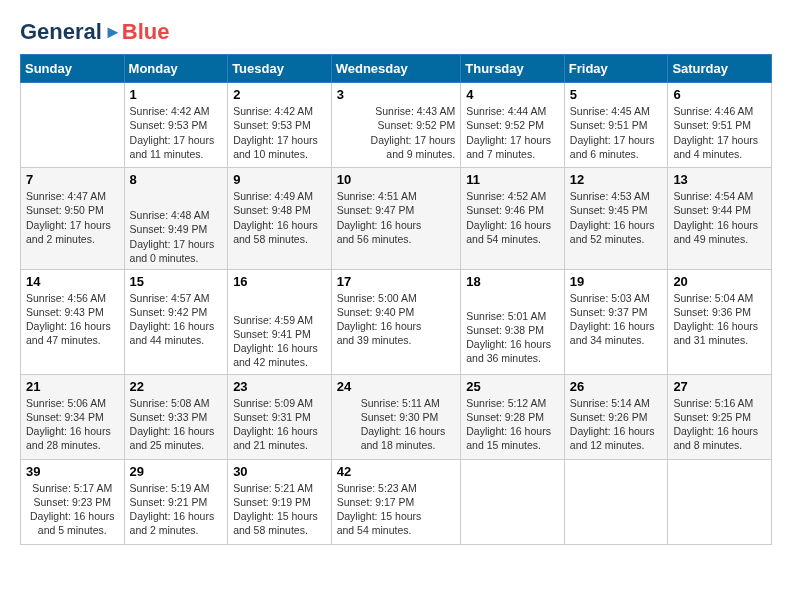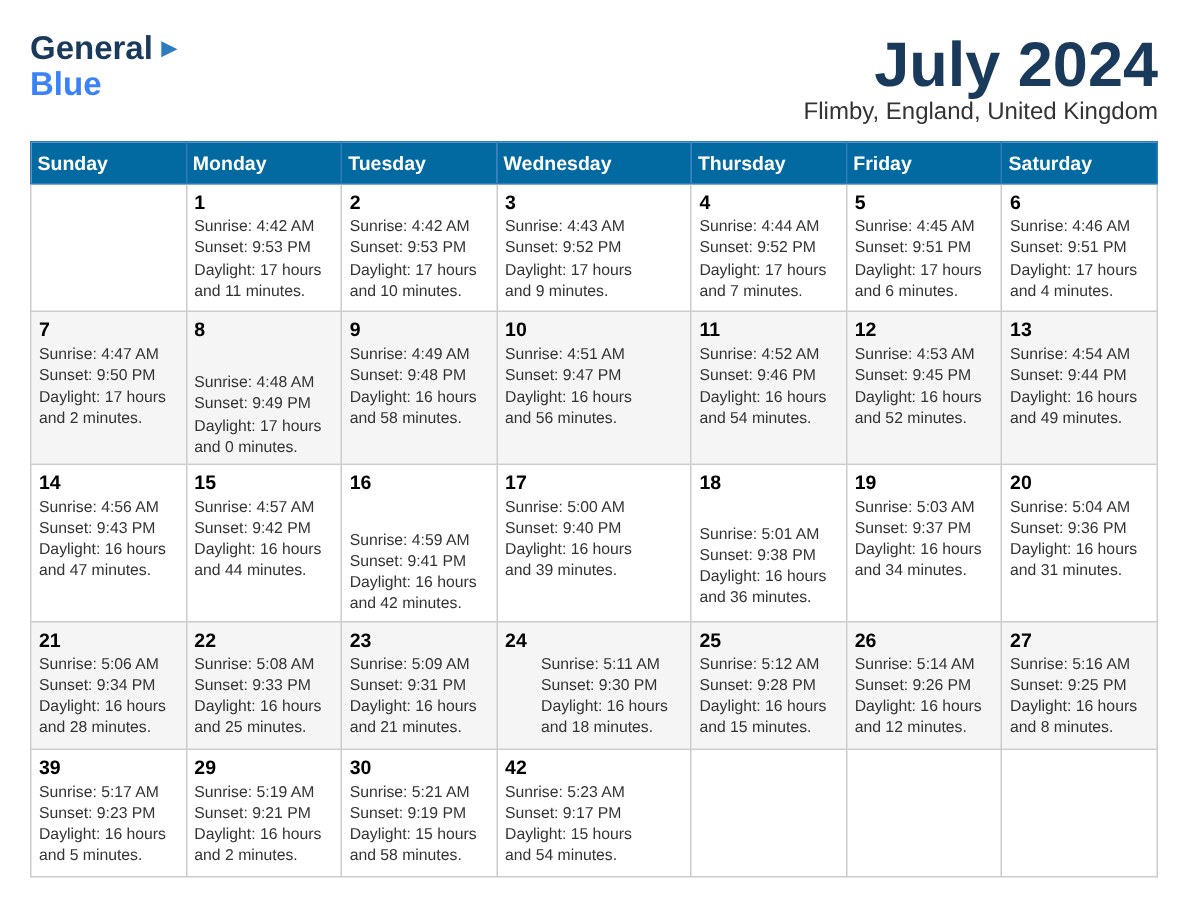--- a/index.html
+++ b/index.html
@@ -11,31 +11,31 @@
       padding: 20px;
     }
     .header {
       display: flex;
       justify-content: space-between;
       align-items: flex-start;
       margin-bottom: 10px;
     }
     .logo {
       display: flex;
-      flex-direction: column;
+      flex-direction: row;
       align-items: flex-start;
     }
     .logo-text {
       font-size: 22px;
       font-weight: bold;
       color: #1a3a5c;
       line-height: 1.1;
     }
     .logo-blue {
-      color: #3b82f6;
+      color: #ef4444;
     }
     .logo-arrow {
       color: #2e7bbd;
       font-size: 18px;
     }
     .title-block {
       text-align: right;
     }
     .month-title {
       font-size: 42px;
@@ -90,24 +90,20 @@
 </head>
 <body>
 
 <div class="header">
   <div class="logo">
     <div style="display:flex;align-items:center;">
       <span class="logo-text">General</span>
       <span class="logo-arrow" style="margin-left:2px;">►</span>
     </div>
     <span class="logo-text logo-blue">Blue</span>
-  </div>
-  <div class="title-block">
-    <div class="month-title">July 2024</div>
-    <div class="location">Flimby, England, United Kingdom</div>
   </div>
 </div>
 
 <table class="calendar-table">
   <thead>
     <tr>
     <th>Sunday</th>
         <th>Monday</th>
         <th>Tuesday</th>
         <th>Wednesday</th>
@@ -128,21 +124,21 @@
         </td>
         <td>
           <div class="day-number">2</div>
           <div class="day-info" style="white-space: pre-line;">Sunrise: 4:42 AM
 Sunset: 9:53 PM
 Daylight: 17 hours
 and 10 minutes.</div>
         </td>
         <td>
           <div class="day-number">3</div>
-          <div class="day-info" style="white-space: pre-line;">Sunrise: 4:43 AM
+          <div class="day-info" style="white-space: pre-line; text-align: right;">Sunrise: 4:43 AM
 Sunset: 9:52 PM
 Daylight: 17 hours
 and 9 minutes.</div>
         </td>
         <td>
           <div class="day-number">4</div>
           <div class="day-info" style="white-space: pre-line;">Sunrise: 4:44 AM
 Sunset: 9:52 PM
 Daylight: 17 hours
 and 7 minutes.</div>
@@ -311,21 +307,21 @@
           <div class="day-number">27</div>
           <div class="day-info" style="white-space: pre-line;">Sunrise: 5:16 AM
 Sunset: 9:25 PM
 Daylight: 16 hours
 and 8 minutes.</div>
         </td>
       </tr>
       <tr>
         <td>
           <div class="day-number">39</div>
-          <div class="day-info" style="white-space: pre-line;">Sunrise: 5:17 AM
+          <div class="day-info" style="white-space: pre-line; text-align: center;">Sunrise: 5:17 AM
 Sunset: 9:23 PM
 Daylight: 16 hours
 and 5 minutes.</div>
         </td>
         <td>
           <div class="day-number">29</div>
           <div class="day-info" style="white-space: pre-line;">Sunrise: 5:19 AM
 Sunset: 9:21 PM
 Daylight: 16 hours
 and 2 minutes.</div>

